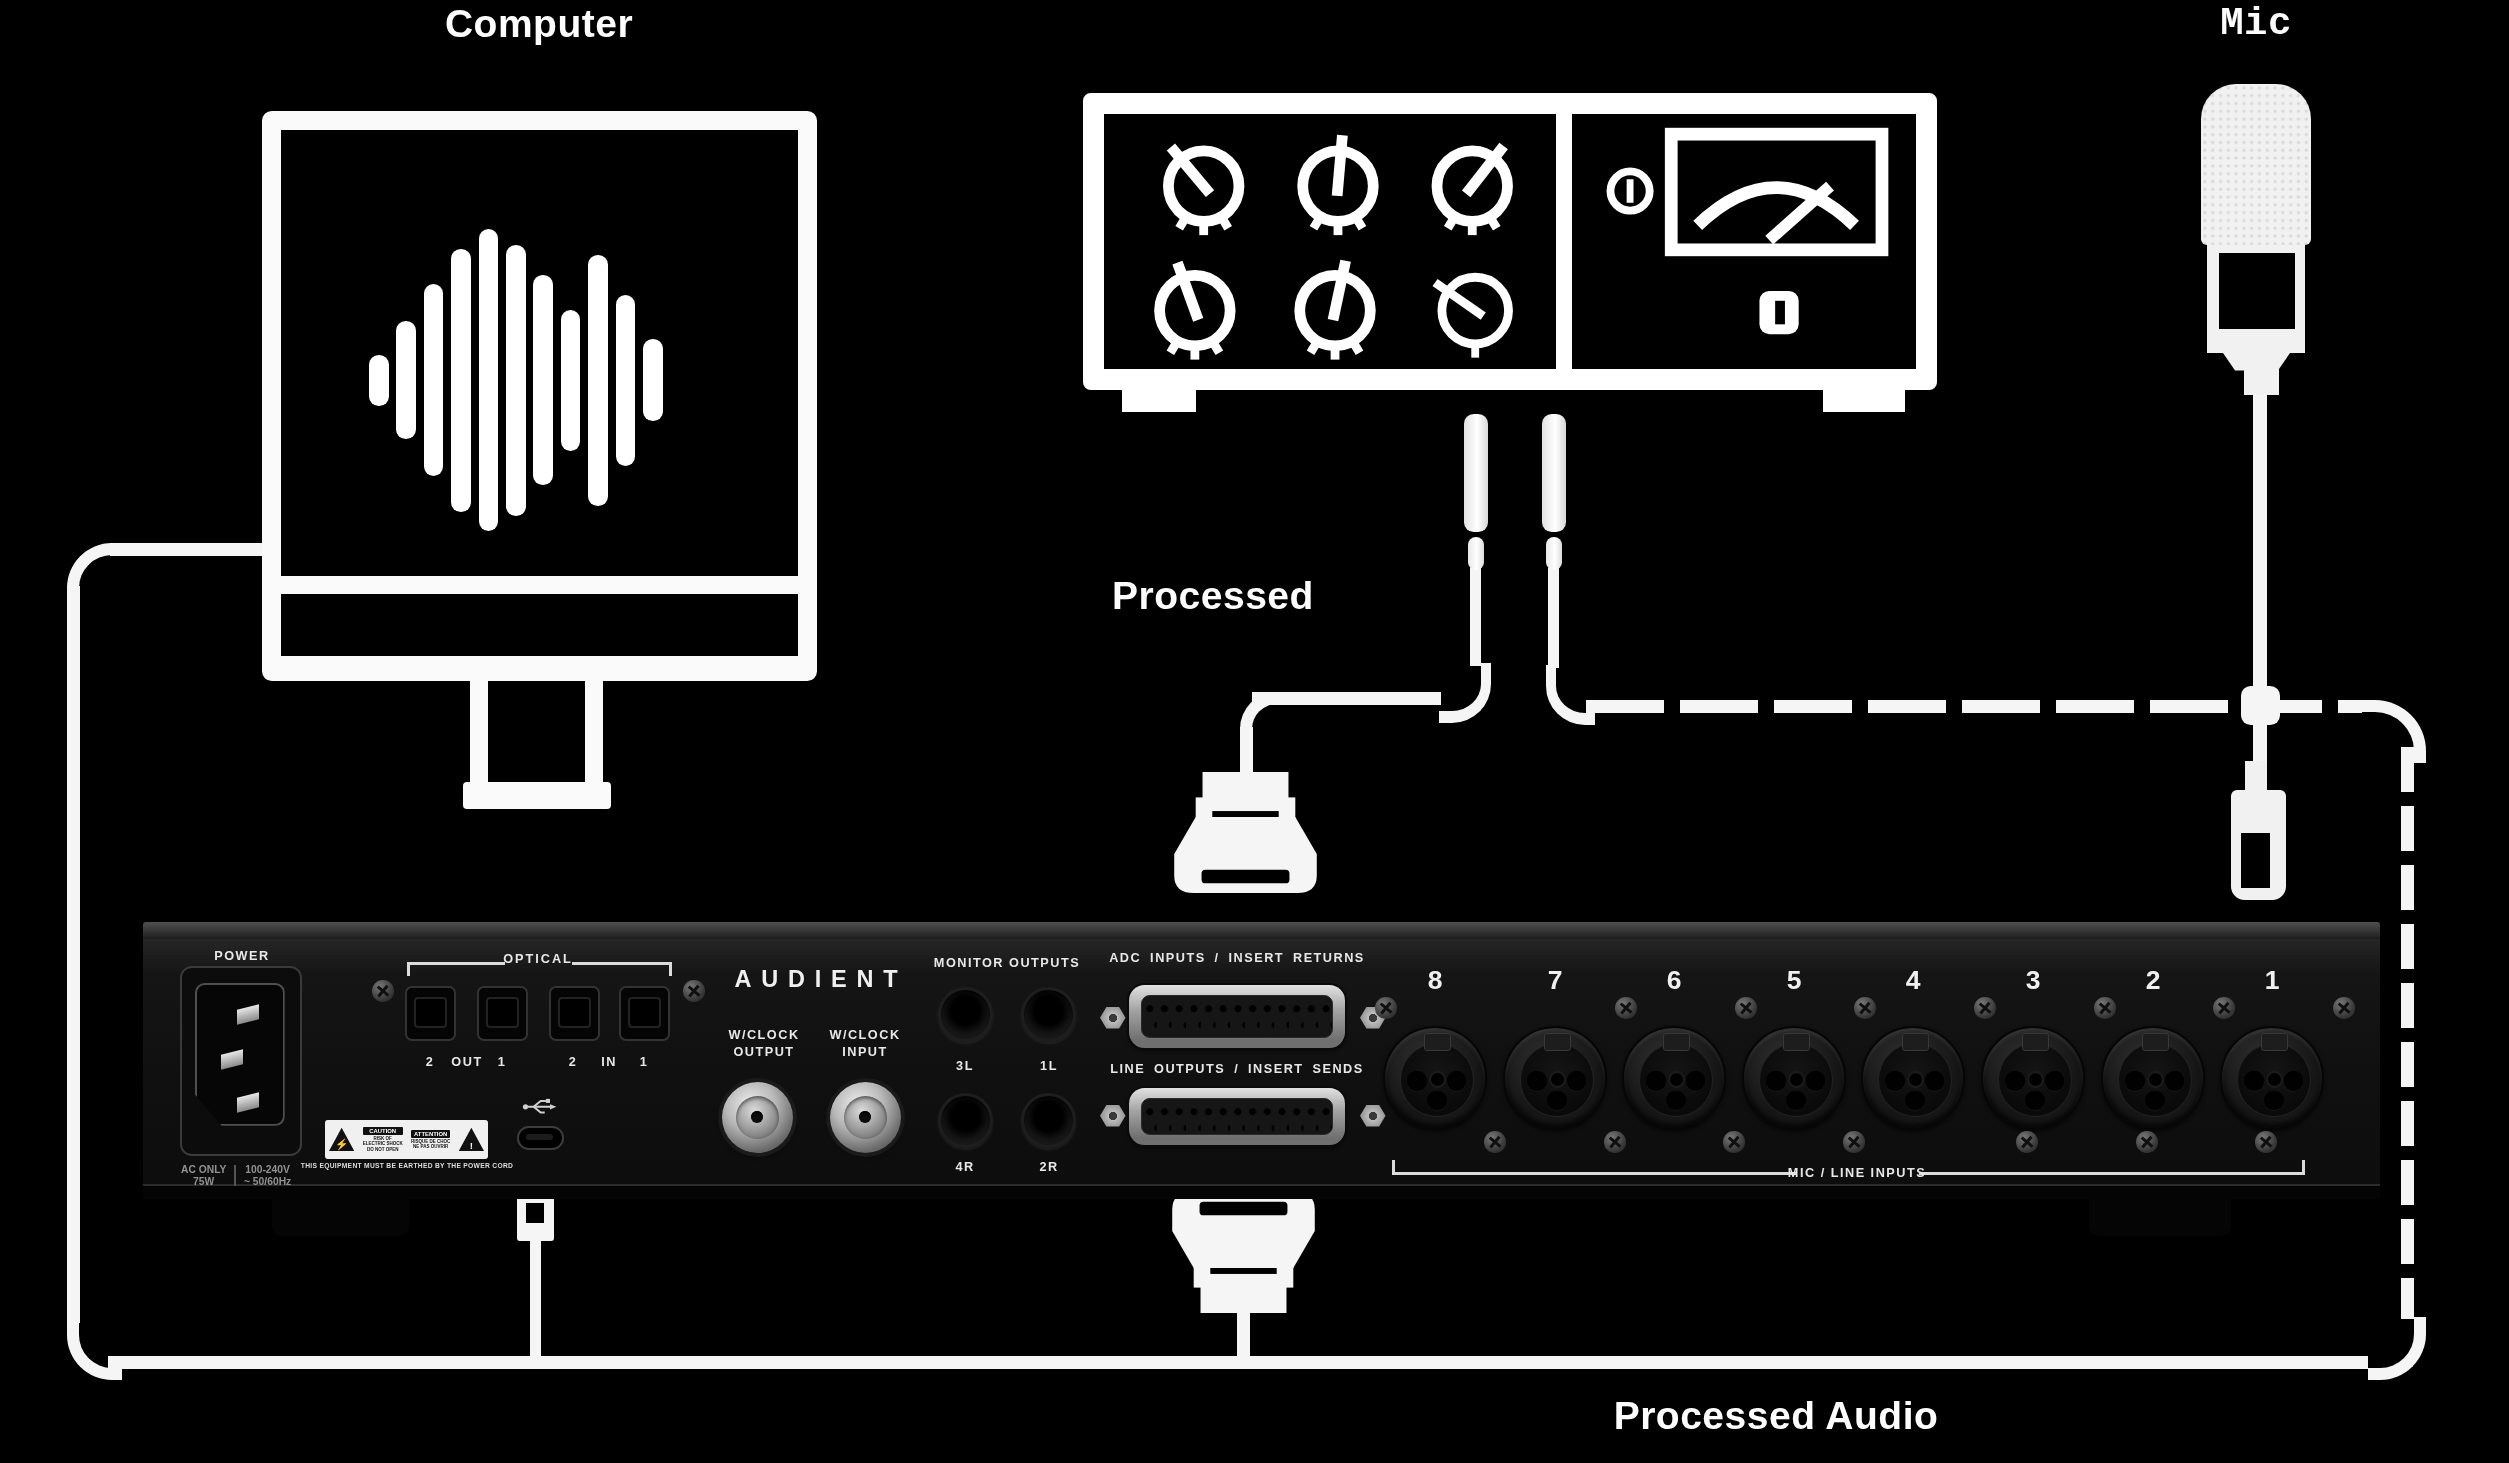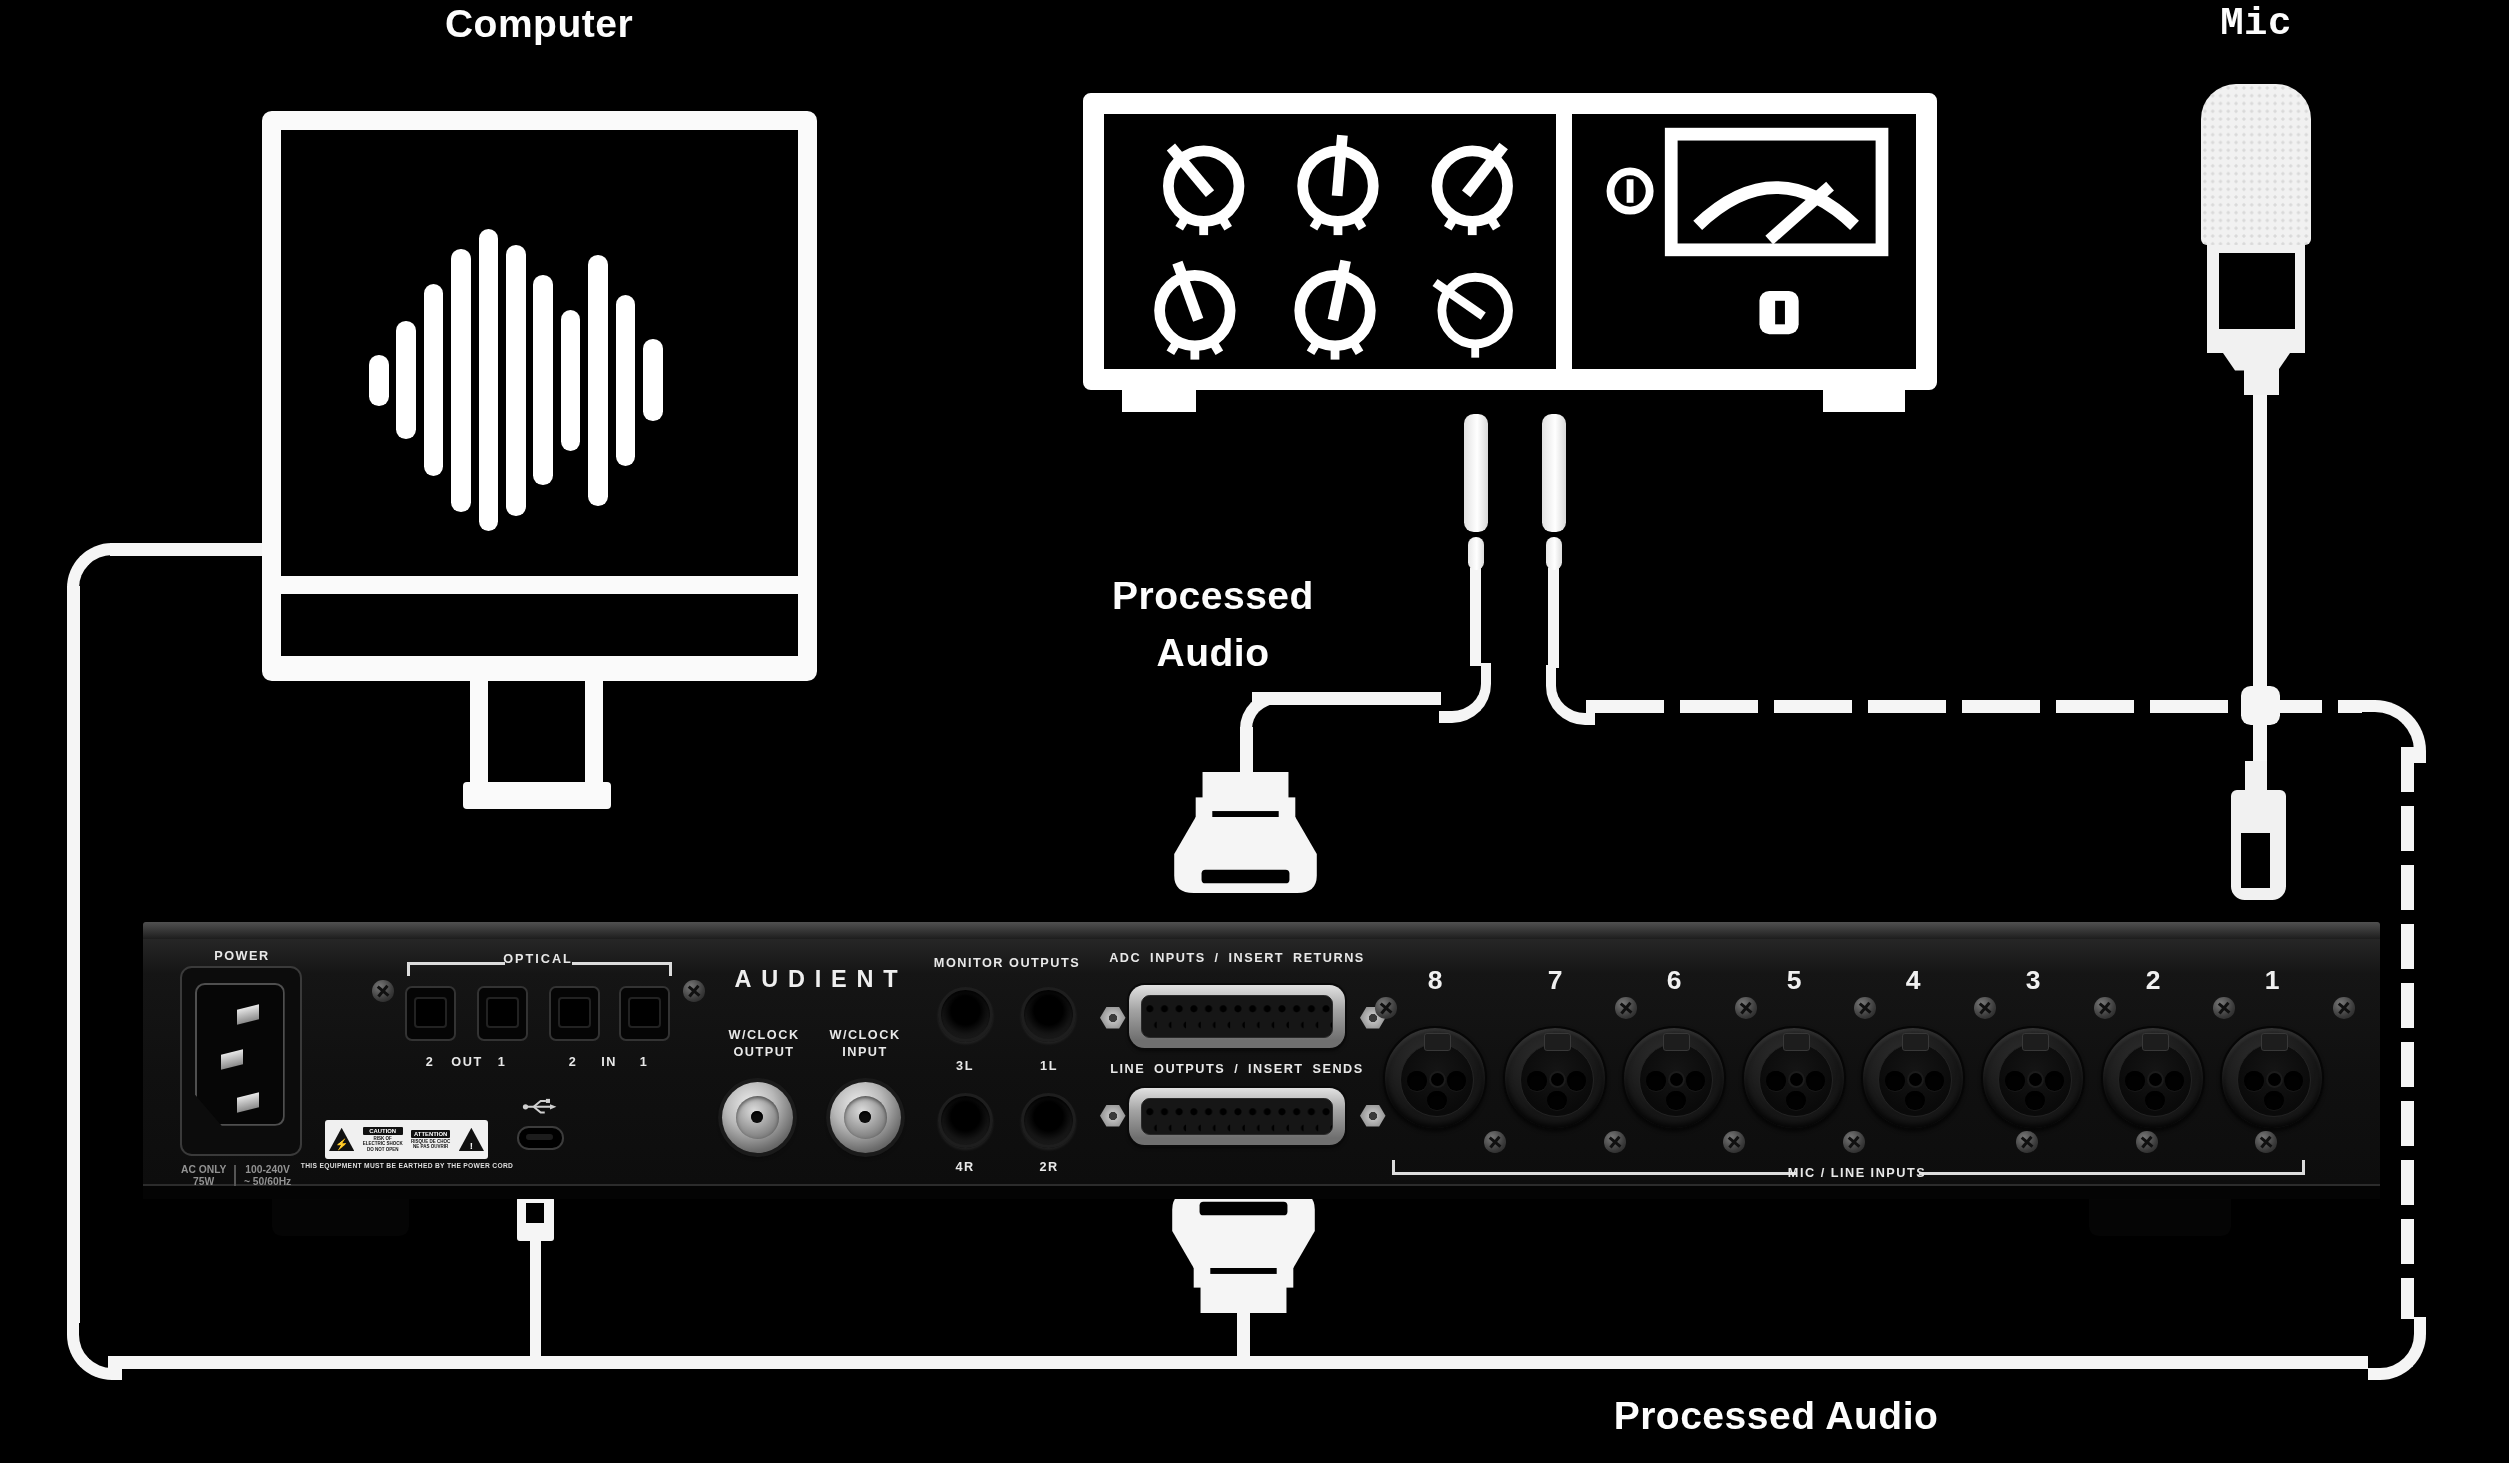--- a/index.html
+++ b/index.html
@@ -180,21 +180,20 @@
       </g>
   </svg>
 
   <div class="plug-body" style="left:1464px;top:414px;height:118px;"></div>
   <div class="plug-tip" style="left:1468px;top:537px;height:33px;"></div>
   <div class="plug-body" style="left:1542px;top:414px;height:118px;"></div>
   <div class="plug-tip" style="left:1546px;top:537px;height:33px;"></div>
 
   <div class="dlabel" style="left:1056px;top:535px;width:314px;line-height:57px;margin-top:32px;">
     <div>Processed</div>
-    <div>Audio</div>
   </div>
 
   <svg style="position:absolute;left:1170px;top:772px;" width="151" height="125" viewBox="0 0 154 128">
     <rect x="33" y="0" width="88" height="38" fill="#f5f5f5"></rect>
     <rect x="26" y="26" width="102" height="22" fill="#f5f5f5"></rect>
     <rect x="43" y="40" width="68" height="12" fill="#000"></rect>
     <path d="M26 46 L128 46 L150 84 L150 106 Q150 124 130 124 L24 124 Q4 124 4 106 L4 84 Z" fill="#f5f5f5"></path>
     <rect x="32" y="100" width="90" height="14" rx="4" fill="#000"></rect>
   </svg>
   <svg style="position:absolute;left:1168px;top:1188px;transform:scaleY(-1);" width="151" height="125" viewBox="0 0 154 128">

